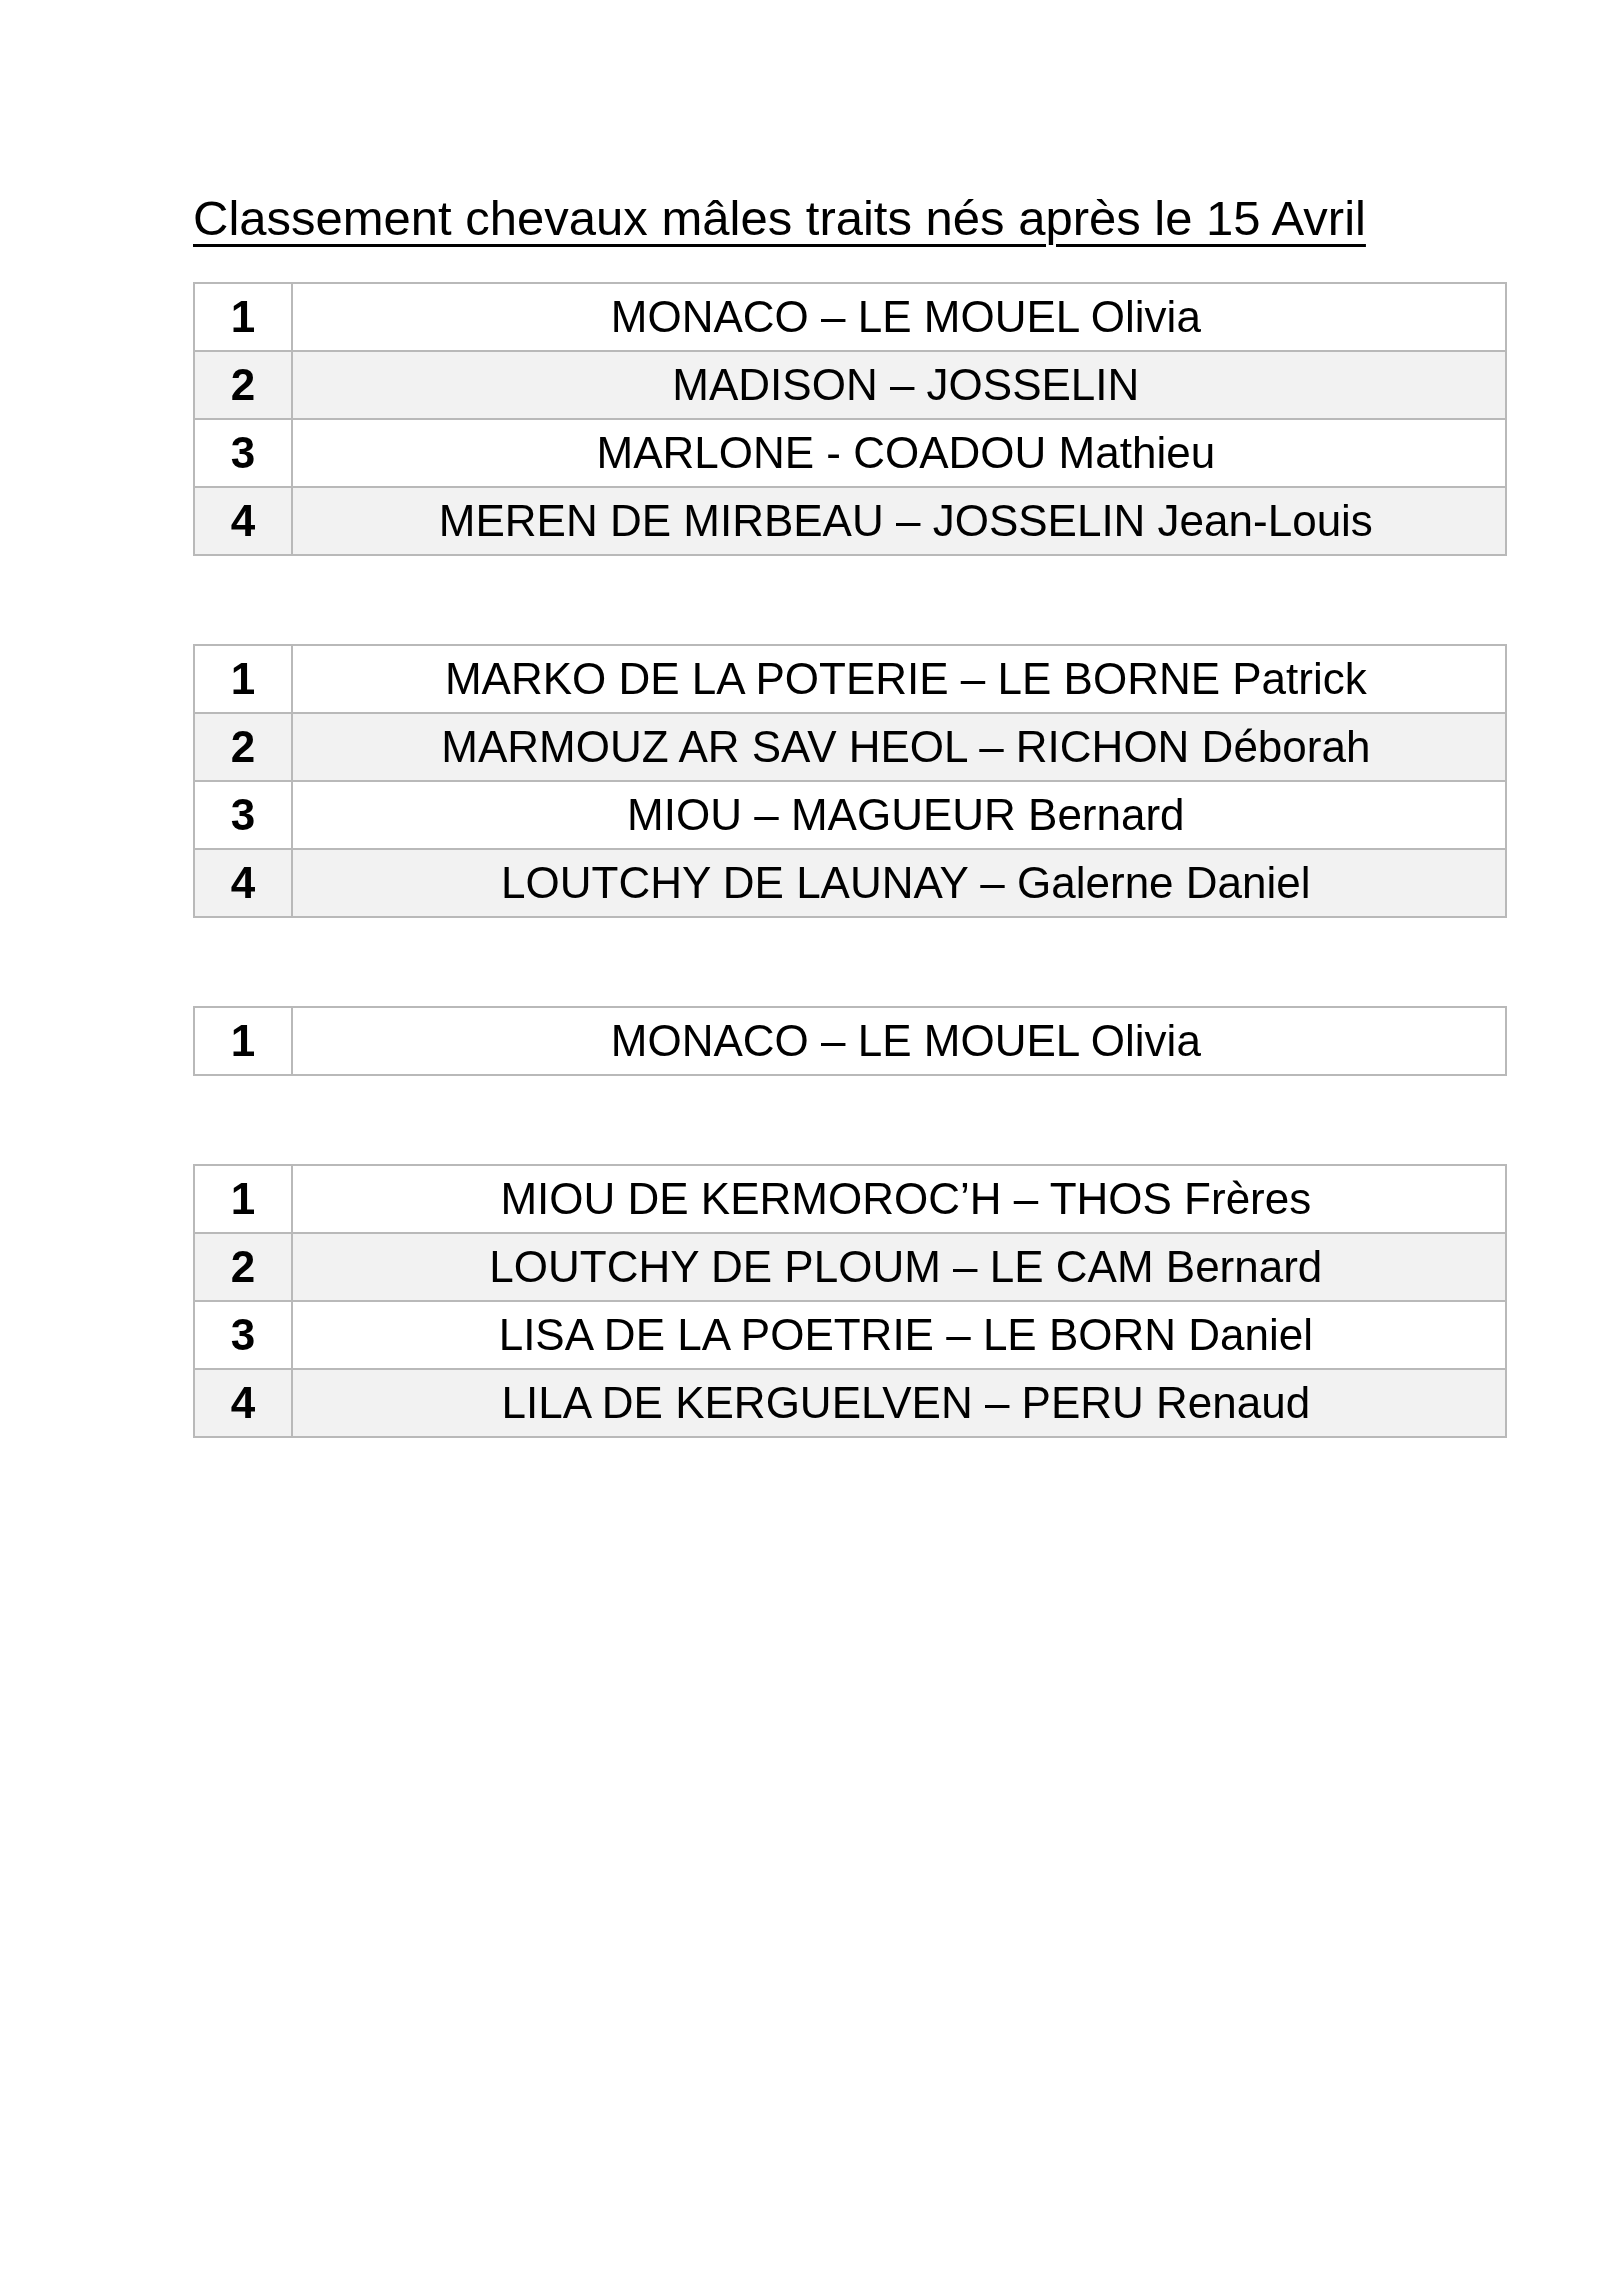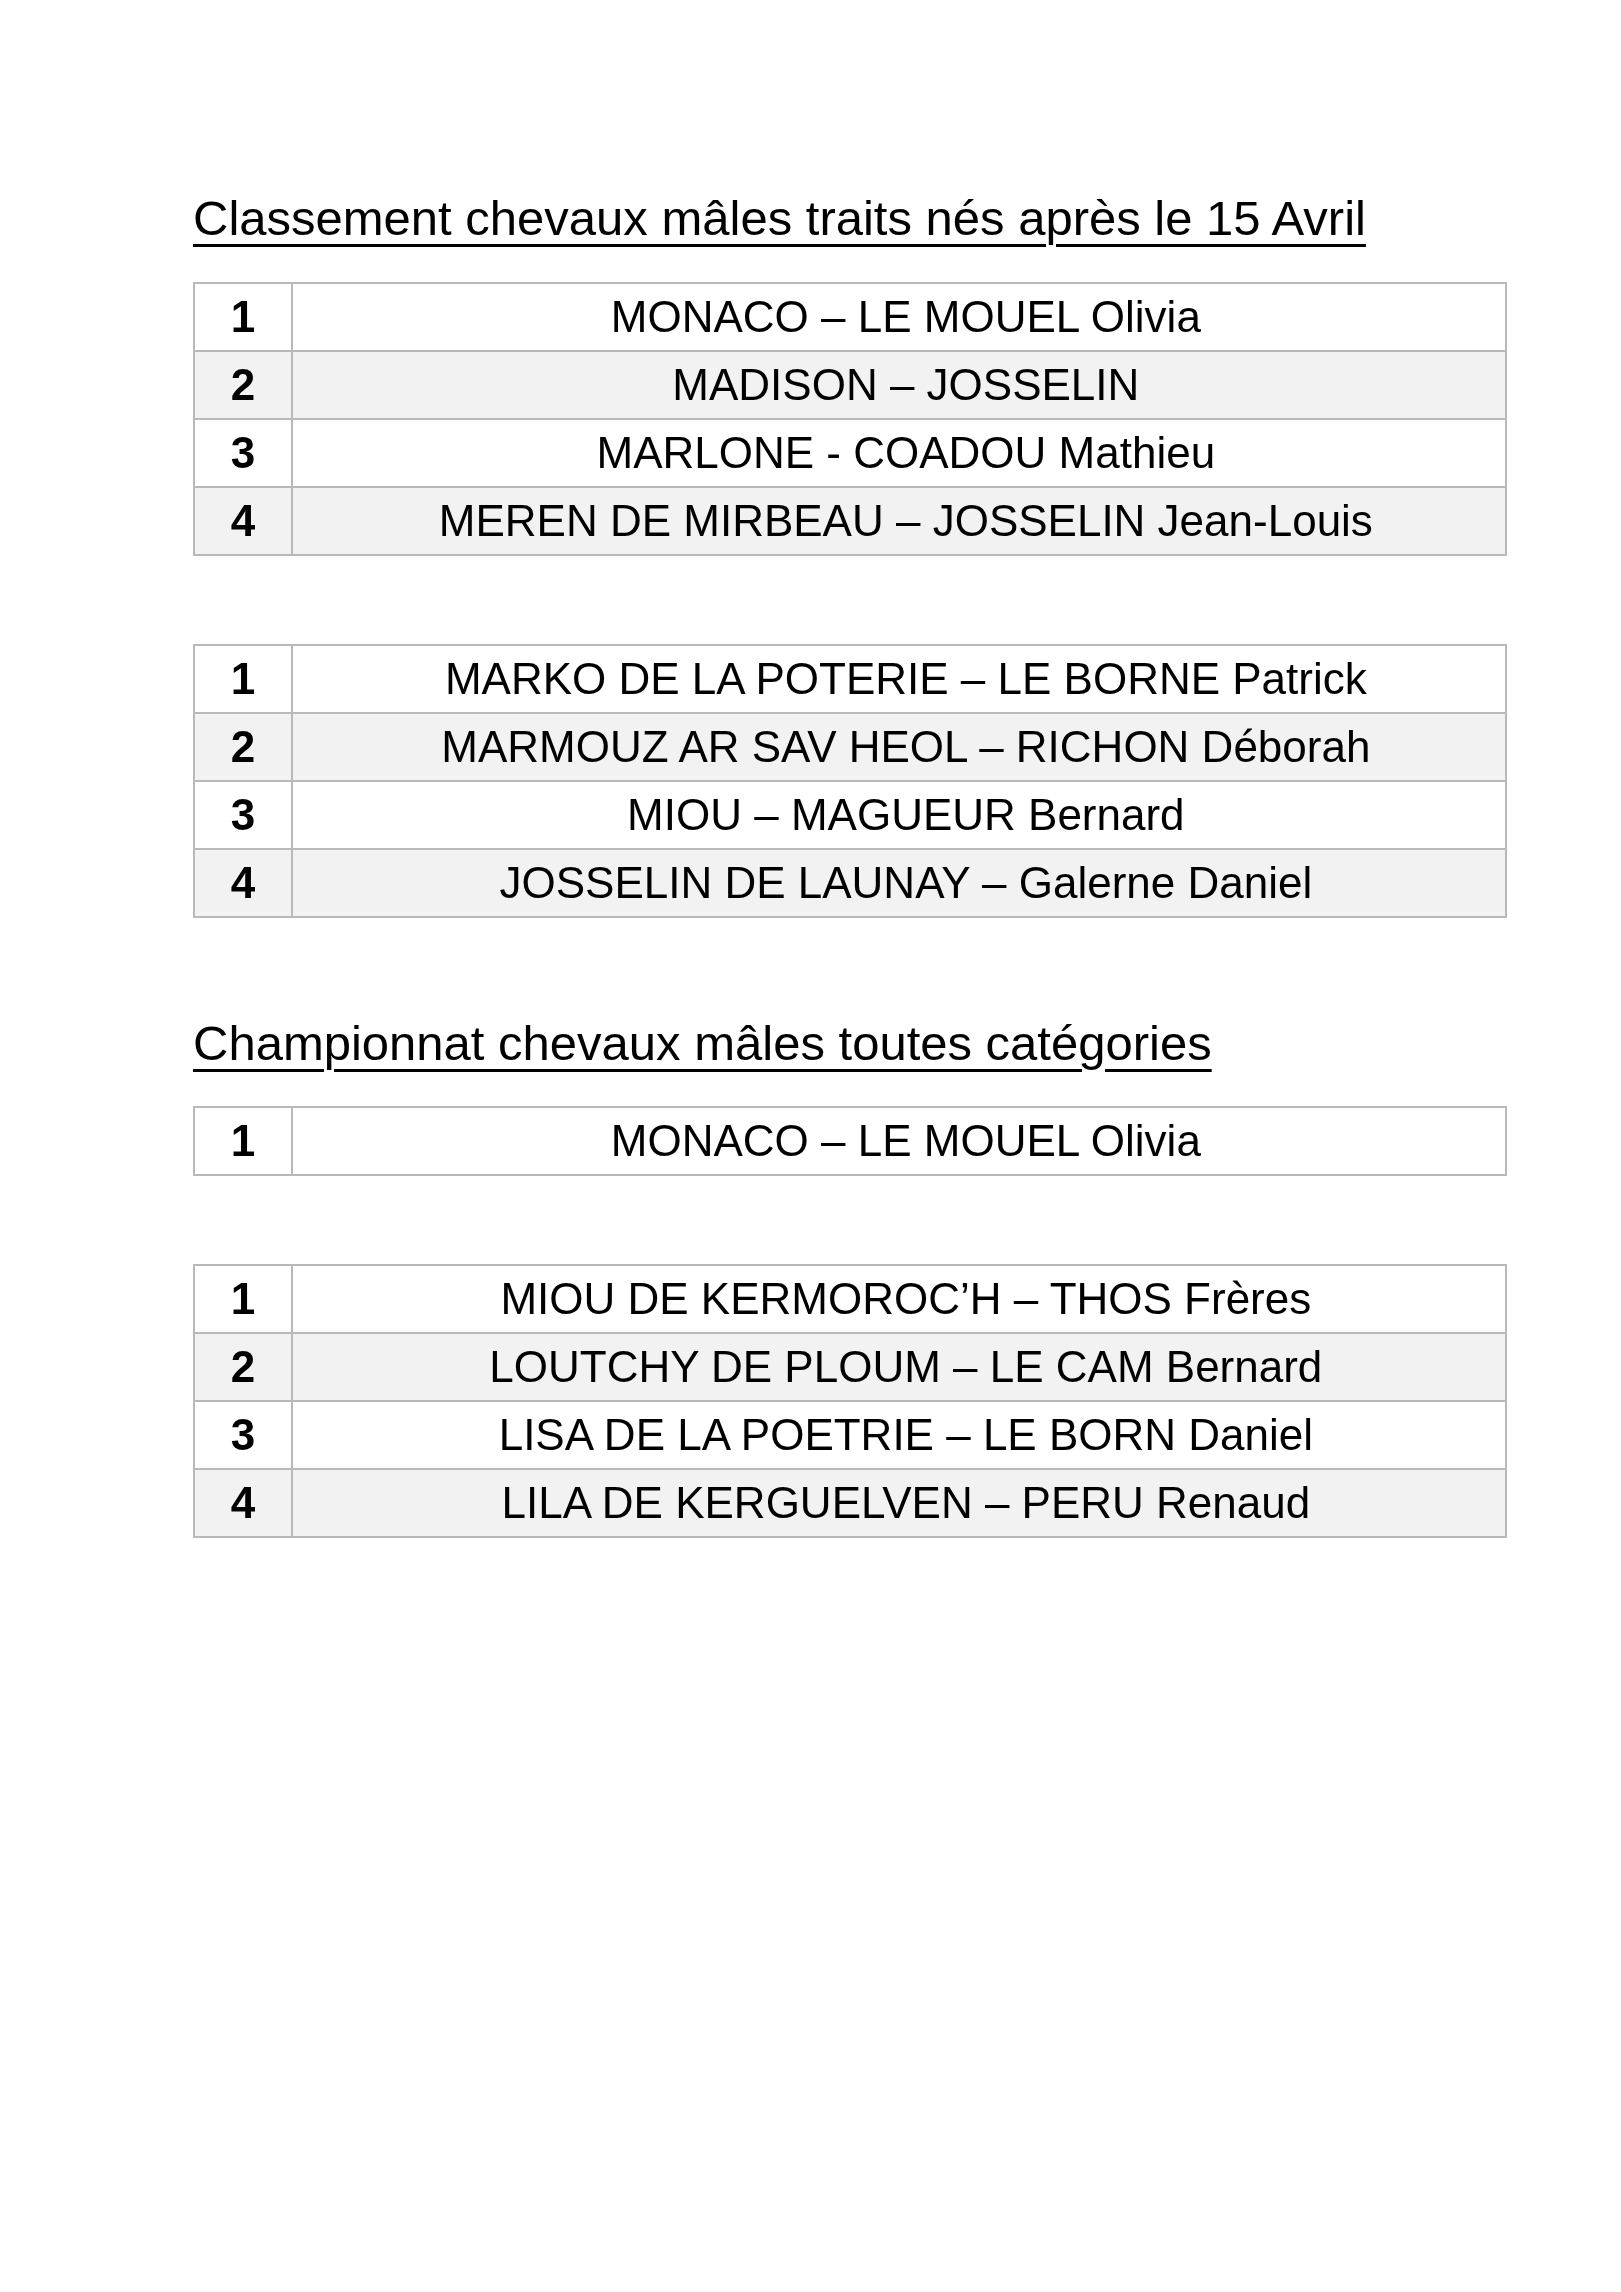--- a/index.html
+++ b/index.html
@@ -108,28 +108,27 @@
     <td class="entry-cell">MARMOUZ AR SAV HEOL – RICHON Déborah</td>
   </tr>
 
   <tr>
     <td class="rank-cell">3</td>
     <td class="entry-cell">MIOU – MAGUEUR Bernard</td>
   </tr>
 
   <tr>
     <td class="rank-cell">4</td>
-    <td class="entry-cell">JOSSELIN DE LAUNAY – Galerne Daniel</td>
+    <td class="entry-cell">LOUTCHY DE LAUNAY – Galerne Daniel</td>
   </tr>
 </tbody>
     </table>
   </section>
 
   <section class="ranking-section">
-    <h2 class="section-title">Championnat chevaux mâles toutes catégories</h2>
     <table class="ranking-table">
       <tbody>
   <tr>
     <td class="rank-cell">1</td>
     <td class="entry-cell">MONACO – LE MOUEL Olivia</td>
   </tr>
 </tbody>
     </table>
   </section>
 

